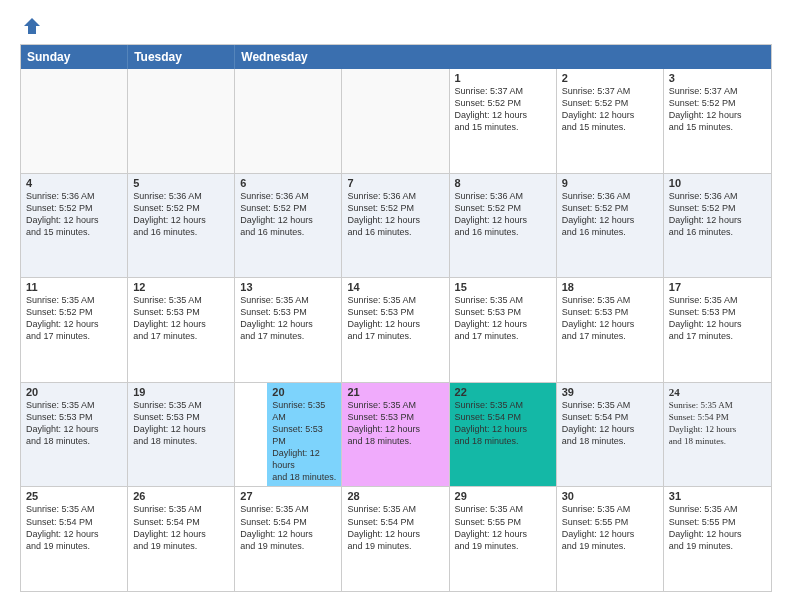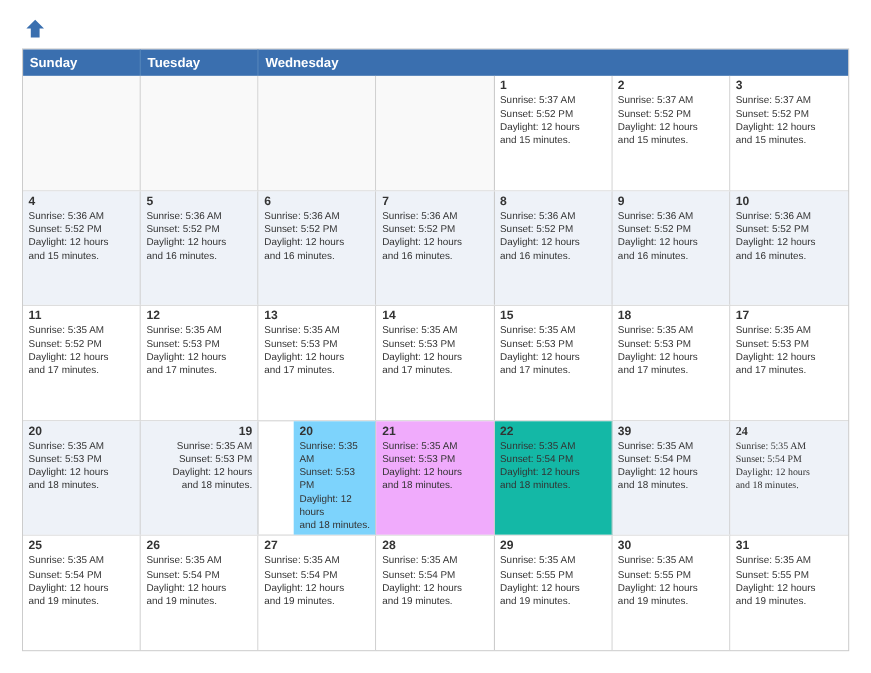--- a/index.html
+++ b/index.html
@@ -280,21 +280,21 @@
             </div>
           </div>
           <div class="cal-row">
             <div class="cal-cell alt-row" style="background: rgb(238, 242, 248);">
               <div class="day-num">20</div>
               <div class="cell-info" style="white-space: pre-line;">Sunrise: 5:35 AM
 Sunset: 5:53 PM
 Daylight: 12 hours
 and 18 minutes.</div>
             </div>
-            <div class="cal-cell alt-row" style="background: rgb(238, 242, 248); text-align: right;">
+            <div class="cal-cell alt-row" style="background: rgb(238, 242, 248);">
               <div class="day-num">19</div>
               <div class="cell-info" style="white-space: pre-line;">Sunrise: 5:35 AM
 Sunset: 5:53 PM
 Daylight: 12 hours
 and 18 minutes.</div>
             </div>
             <div class="cal-cell alt-row" style="background: #7dd3fc; margin-left: 32px;">
               <div class="day-num">20</div>
               <div class="cell-info" style="white-space: pre-line;">Sunrise: 5:35 AM
 Sunset: 5:53 PM

